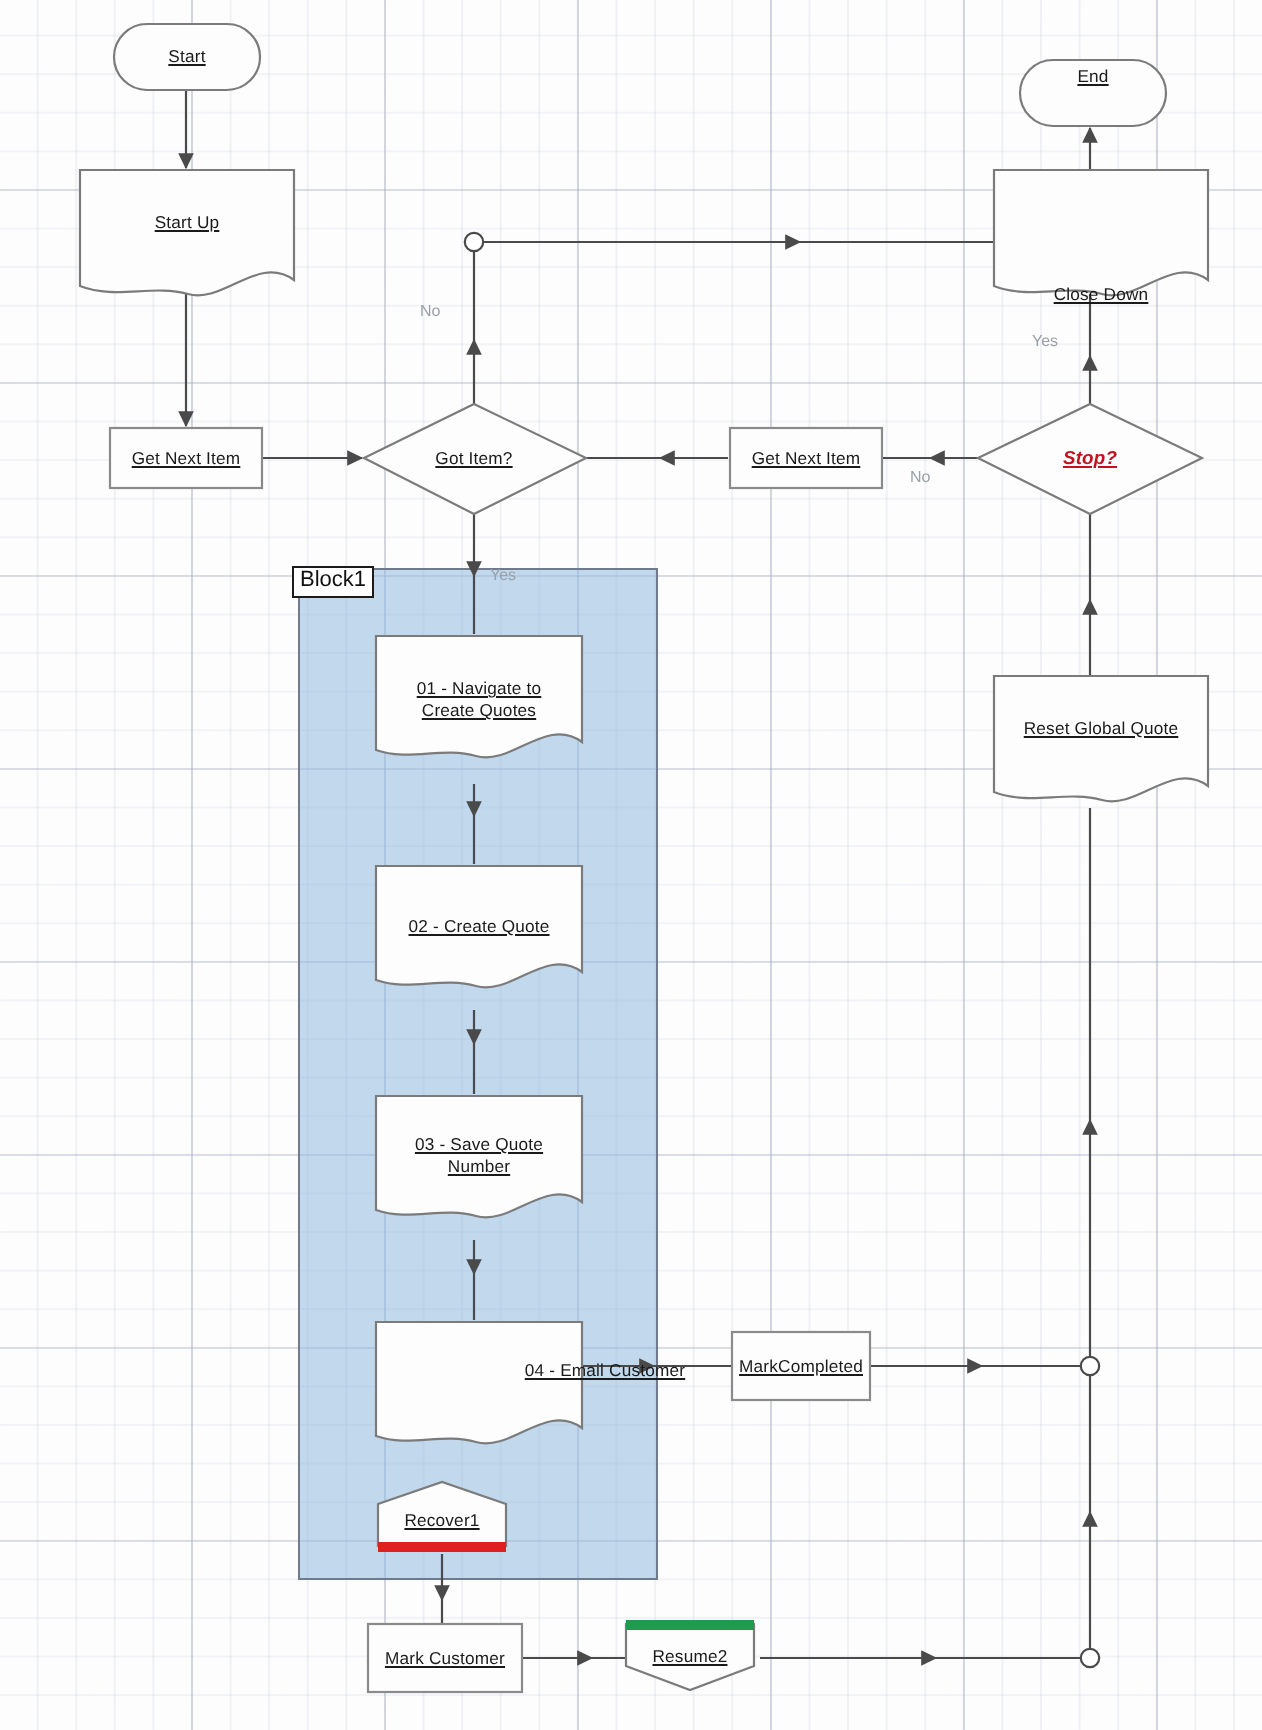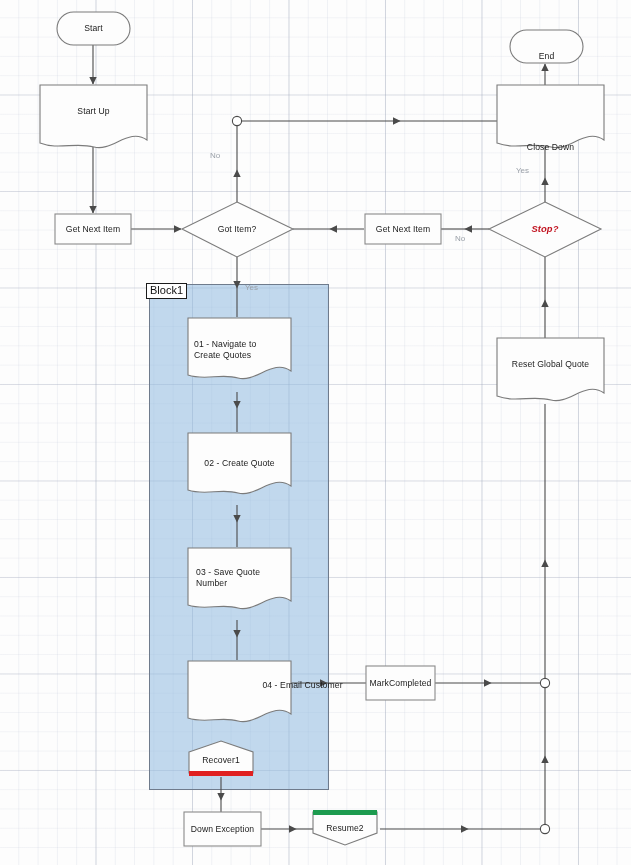--- a/index.html
+++ b/index.html
@@ -46,26 +46,28 @@
     padding: 1px 3px 2px 3px;
     line-height: 1;
     white-space: nowrap;
   }
   
   .ntext {
     position: absolute;
     display: flex;
     align-items: center;
     justify-content: center;
+    text-align: center;
     font-size: 8.6px;
     color: #1a1a1a;
     line-height: 1.28;
     box-sizing: border-box;
     pointer-events: none;
     letter-spacing: 0.1px;
+    text-decoration: underline;
   }
   .ntext.stop {
     color: #c1121f;
     font-weight: bold;
     font-style: italic;
     font-size: 9.4px;
   }
   .edge-label {
     position: absolute;
     font-size: 8px;
@@ -214,36 +216,36 @@
   <div class="ntext" style="left:192px; top:336px; width:95px; height:28px; padding:0 2px;">01 - Navigate to Create Quotes</div>
 
   <div class="ntext" style="left:192px; top:452px; width:95px; height:22px;">02 - Create Quote</div>
 
   <div class="ntext" style="left:196px; top:564px; width:87px; height:28px;">03 - Save Quote Number</div>
 
   <div class="ntext" style="left:207px; top:674px; width:95px; height:22px;margin-left:48px;">04 - Email Customer</div>
 
   <div class="ntext" style="left:189px; top:750px; width:64px; height:20px;">Recover1</div>
 
-  <div class="ntext" style="left:184px; top:812px; width:77px; height:34px;">Down Exception</div>
+  <div class="ntext" style="left:184px; top:812px; width:77px; height:34px;">Mark Customer</div>
 
   <div class="ntext" style="left:313px; top:818px; width:64px; height:20px;">Resume2</div>
 
   <div class="ntext" style="left:366px; top:666px; width:69px; height:34px; ">
     <span>Mark</span>
     <span>Completed</span>
   </div>
 
   <div class="ntext" style="left:365px; top:214px; width:76px; height:30px;">Get Next Item</div>
 
   <div class="ntext stop" style="left:510px; top:218px; width:70px; height:22px;">Stop?</div>
 
   <div class="ntext" style="left:499px; top:100px; width:103px; height:22px;margin-top:36px;">Close Down</div>
 
-  <div class="ntext" style="left:510px; top:40px; width:73px; height:33px;">End</div>
+  <div class="ntext" style="left:510px; top:22px; width:73px; height:33px;">End</div>
 
   <div class="ntext" style="left:499px; top:353px; width:103px; height:22px;">Reset Global Quote</div>
 
   <div class="edge-label" style="left:210px; top:152px;">No</div>
   <div class="edge-label" style="left:245px; top:284px;">Yes</div>
   <div class="edge-label" style="left:455px; top:235px;">No</div>
   <div class="edge-label" style="left:516px; top:167px;">Yes</div>
 
   <div class="hit" style="left:57px; top:12px; width:73px; height:33px;"></div>
   <div class="hit" style="left:40px; top:85px; width:107px; height:64px;"></div>

